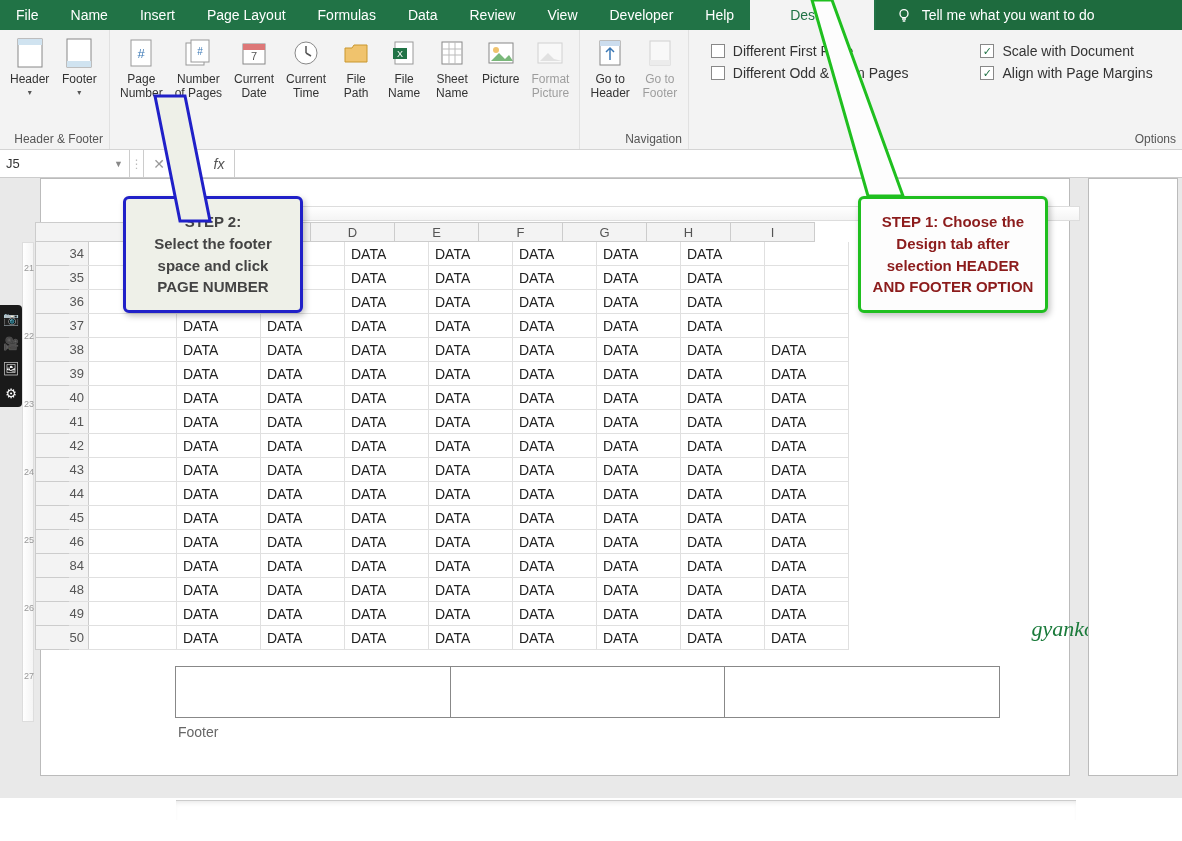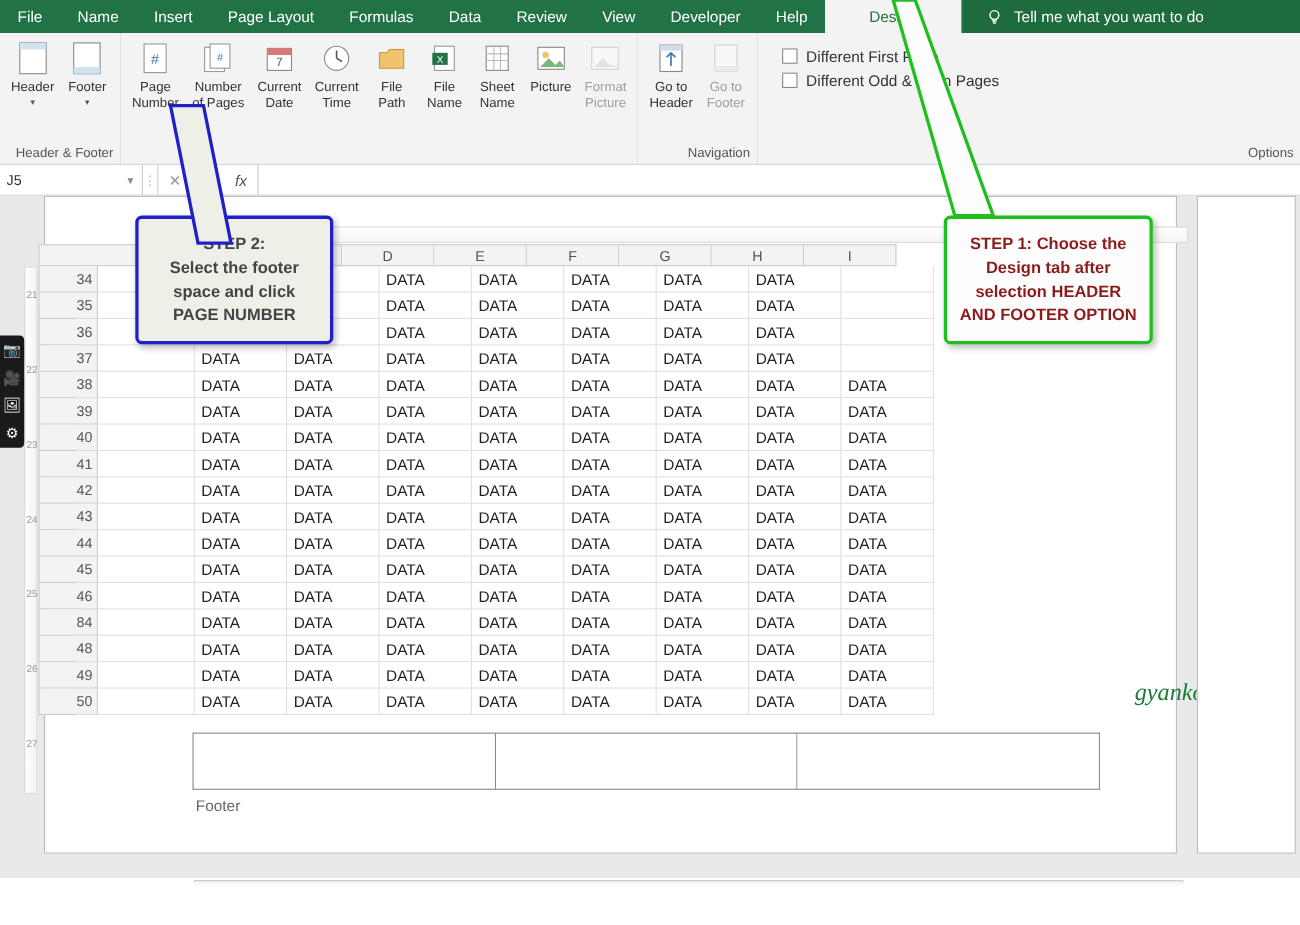--- a/index.html
+++ b/index.html
@@ -264,20 +264,30 @@
       <div class="options-col">
         <label class="chk-row">
             <span class="chk"></span>
             <span>Different First Page</span>
           </label>
         <label class="chk-row">
             <span class="chk"></span>
             <span>Different Odd &amp; Even Pages</span>
           </label>
       </div>
+      <div class="options-col">
+        <label class="chk-row">
+            <span class="chk checked"></span>
+            <span>Scale with Document</span>
+          </label>
+        <label class="chk-row">
+            <span class="chk checked"></span>
+            <span>Align with Page Margins</span>
+          </label>
+      </div>
     </div>
     <div class="ribbon-group-label">Options</div>
   </div>
 </div>
 
 <div class="formula-row">
   <div class="name-box">
       <span>J5</span>
       <span class="dd">▼</span>
     </div>

